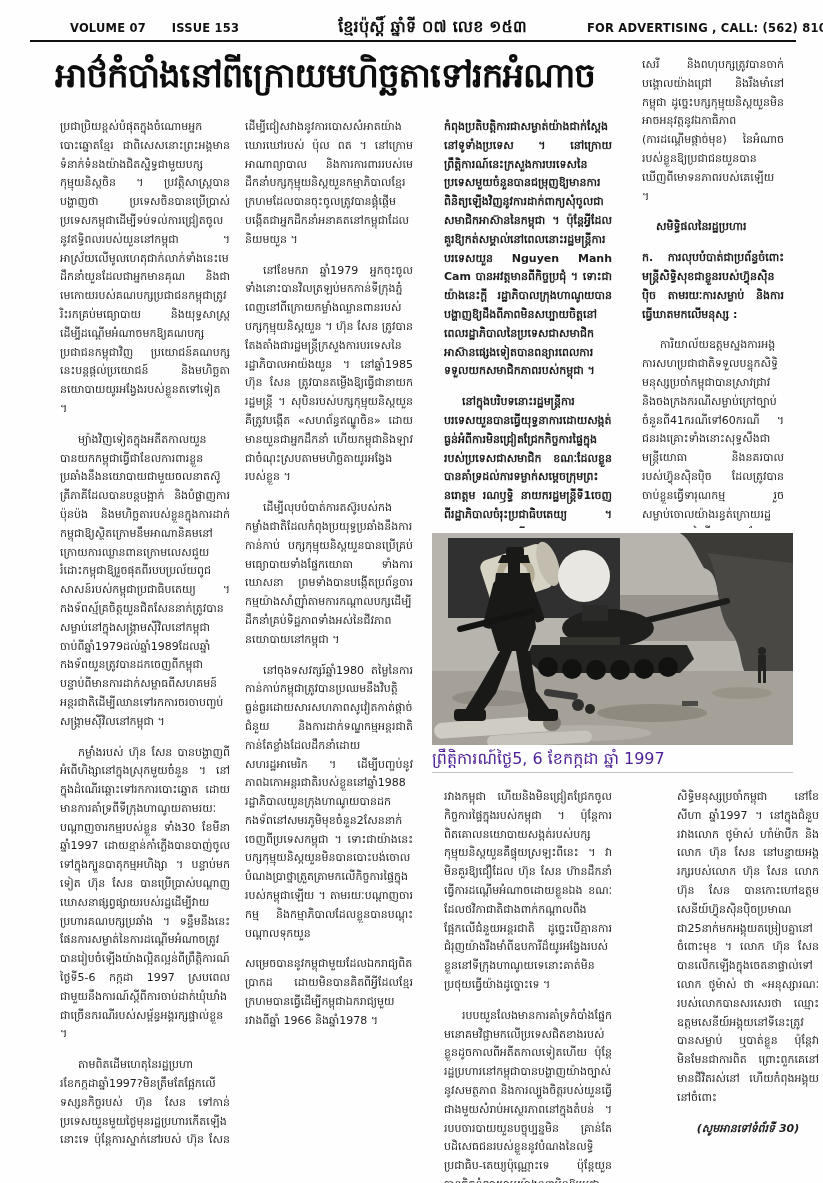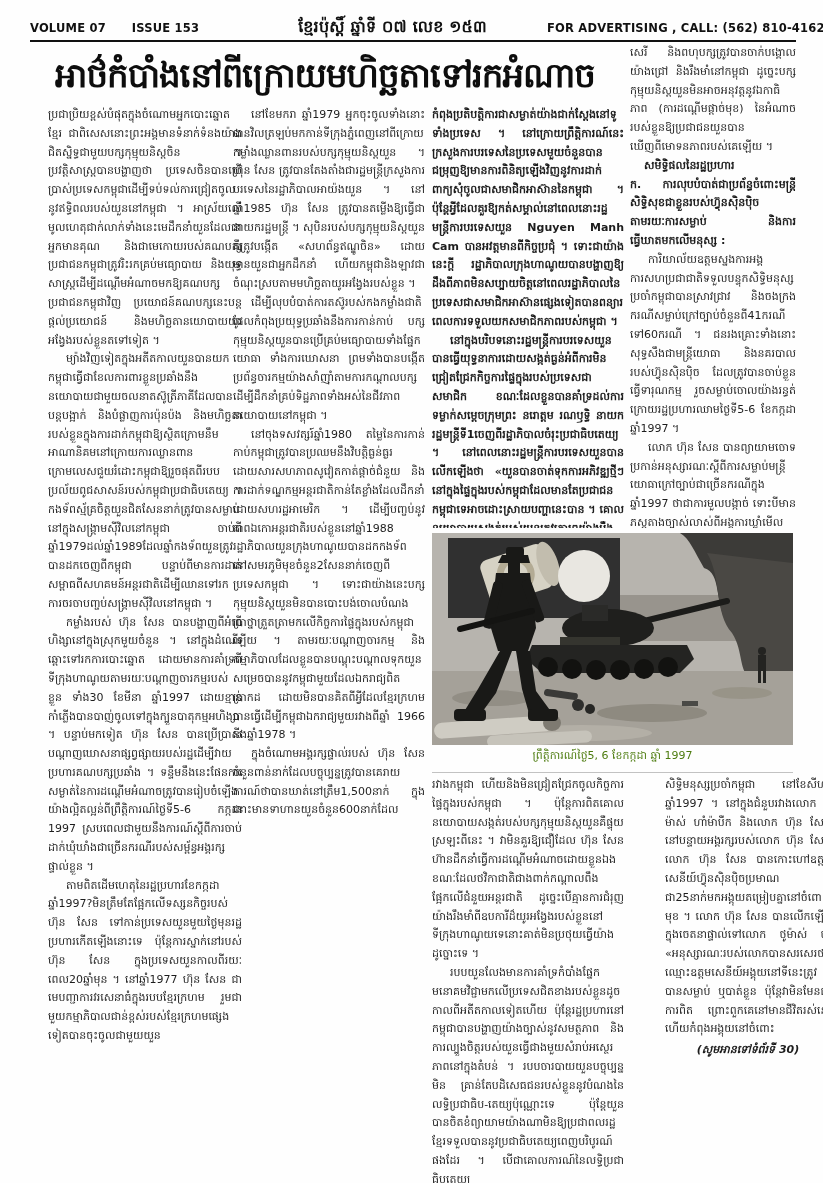--- a/index.html
+++ b/index.html
@@ -12,21 +12,21 @@
     color:#1b1b1b;
     overflow:hidden;
   }
   
   .masthead{
     position:absolute;left:30px;top:18px;width:765px;height:20px;
     display:flex;align-items:center;
     font-weight:bold;font-size:11.5px;letter-spacing:.2px;color:#111;
     white-space:nowrap;
   }
-  .masthead .vol{margin-right:26px;}
+  .masthead .vol{margin-right:26px;margin-left:40px;}
   .masthead .iss{margin-right:99px;}
   .masthead .kh{margin-right:60px;font-size:16px;}
   .masthead .adv{margin-right:70px;}
   .head-rule{
     position:absolute;left:30px;top:40px;width:766px;height:2px;background:#111;
   }
   
   .headline{
     position:absolute;left:30px;top:50px;width:590px;height:52px;
     font-size:34px;font-weight:bold;color:#0d0d0d;
@@ -35,21 +35,21 @@
     overflow:hidden;
   }
   
   .col{
     position:absolute;
     font-size:11px;line-height:18.8px;
     text-align:justify;
     color:#1d1d1d;
     overflow:hidden;
   }
-  .col p{margin:0;text-indent:18px;}
+  .col p{margin:12px;text-indent:18px;}
   .col p.cont{text-indent:0;}
   .col1{left:48px;top:106px;width:194px;height:1044px;}
   .col2{left:233px;top:106px;width:192px;height:1077px;}
   .col3t{left:432px;top:106px;width:192px;height:422px;font-weight:bold;}
   .col4t{left:630px;top:44px;width:166px;height:484px;}
   .col3b{left:432px;top:776px;width:192px;height:407px;}
   .col4b{left:665px;top:776px;width:166px;height:407px;}
   .subhead{font-weight:bold;text-indent:14px !important;}
   .subhead2{font-weight:bold;text-indent:0 !important;}
   .continuation{
@@ -58,21 +58,21 @@
     margin-top:2px !important;
   }
   
   .photo{
     position:absolute;left:432px;top:533px;width:361px;height:212px;
     background:#b9b6b0;overflow:hidden;
   }
   .photo svg{display:block;}
   .caption{
     position:absolute;left:432px;top:748px;width:361px;height:20px;
-    text-align:center;font-size:11px;color:#4d7c0f;
+    text-align:left;font-size:16px;color:#4c1d95;
   }
   .caption-rule{
     position:absolute;left:432px;top:772px;width:361px;height:1px;background:#c2c2c2;
   }
 </style>
 </head>
 <body>
 
 <div class="page">
 
@@ -88,25 +88,25 @@
   <div class="headline">អាថ៌កំបាំងនៅពីក្រោយមហិច្ឆតាទៅរកអំណាចផ្តាច់មុខ...</div>
 
   <div class="col col1">
     <p class="cont">ប្រជាប្រិយខ្ពស់បំផុតក្នុងចំណោមអ្នកបោះឆ្នោតខ្មែរ ជាពិសេសនោះព្រះអង្គមានទំនាក់ទំនងយ៉ាងជិតស្និទ្ធជាមួយបក្សកុម្មុយនិស្តចិន ។ ប្រវត្តិសាស្ត្របានបង្ហាញថា ប្រទេសចិនបានប្រើប្រាស់ប្រទេសកម្ពុជាដើម្បីទប់ទល់ការជ្រៀតចូលនូវឥទ្ធិពលរបស់យួននៅកម្ពុជា ។ អាស្រ័យលើមូលហេតុជាក់លាក់ទាំងនេះមេដឹកនាំយួនដែលជាអ្នកមានគុណ និងជាមេកោយរបស់គណបក្សប្រជាជនកម្ពុជាត្រូវរិះរកគ្រប់មធ្យោបាយ និងយុទ្ធសាស្ត្រដើម្បីដណ្តើមអំណាចមកឱ្យគណបក្សប្រជាជនកម្ពុជាវិញ ប្រយោជន៍គណបក្សនេះបន្តផ្តល់ប្រយោជន៍ និងមហិច្ឆតានយោបាយយូរអង្វែងរបស់ខ្លួនតទៅទៀត ។</p>
     <p>ម្យ៉ាងវិញទៀតក្នុងអតីតកាលយួនបានយកកម្ពុជាធ្វើជាខែលការពារខ្លួនប្រឆាំងនឹងនយោបាយជាមួយចលនាតស៊ូត្រីភាគីដែលបានបន្តបង្អាក់ និងបំផ្លាញការប៉ុនប៉ង និងមហិច្ឆតារបស់ខ្លួនក្នុងការដាក់កម្ពុជាឱ្យស្ថិតក្រោមនឹមអាណានិគមនៅក្រោយការឈ្លានពានក្រោមលេសជួយរំដោះកម្ពុជាឱ្យរួចផុតពីរបបប្រល័យពូជសាសន៍របស់កម្ពុជាប្រជាធិបតេយ្យ ។ កងទ័ពស្ម័គ្រចិត្តយួនជិតសែននាក់ត្រូវបានសម្លាប់នៅក្នុងសង្គ្រាមស៊ីវិលនៅកម្ពុជា ចាប់ពីឆ្នាំ1979ដល់ឆ្នាំ1989ដែលឆ្នាំកងទ័ពយួនត្រូវបានដកចេញពីកម្ពុជា បន្ទាប់ពីមានការដាក់សម្ពាធពីសហគមន៍អន្តរជាតិដើម្បីឈានទៅរកការចរចាបញ្ចប់សង្គ្រាមស៊ីវិលនៅកម្ពុជា ។</p>
     <p>កម្លាំងរបស់ ហ៊ុន សែន បានបង្ហាញពីអំពើហិង្សានៅក្នុងស្រុកមួយចំនួន ។ នៅក្នុងដំណើរឆ្ពោះទៅរកការបោះឆ្នោត ដោយមានការគាំទ្រពីទីក្រុងហាណូយតាមរយៈបណ្តាញចារកម្មរបស់ខ្លួន ទាំង30 ខែមីនា ឆ្នាំ1997 ដោយខ្មាន់កាំភ្លើងបានបាញ់ចូលទៅក្នុងក្បួនបាតុកម្មអហិង្សា ។ បន្ទាប់មកទៀត ហ៊ុន សែន បានប្រើប្រាស់បណ្តាញឃោសនាផ្សព្វផ្សាយរបស់រដ្ឋដើម្បីវាយប្រហារគណបក្សប្រឆាំង ។ ទន្ទឹមនឹងនេះផែនការសម្ងាត់នៃការដណ្តើមអំណាចត្រូវបានរៀបចំឡើងយ៉ាងល្អិតល្អន់ពីព្រឹត្តិការណ៍ថ្ងៃទី5-6 កក្កដា 1997 ស្របពេលជាមួយនឹងការណ៍ស្តីពីការចាប់ដាក់ឃុំឃាំងជាច្រើនករណីរបស់សម្ព័ន្ធអង្គរក្សផ្ទាល់ខ្លួន ។</p>
     <p>តាមពិតដើមហេតុនៃរដ្ឋប្រហារខែកក្កដាឆ្នាំ1997?មិនត្រឹមតែផ្អែកលើទស្សនកិច្ចរបស់ ហ៊ុន សែន ទៅកាន់ប្រទេសយួនមួយថ្ងៃមុនរដ្ឋប្រហារកើតឡើងនោះទេ ប៉ុន្តែការស្នាក់នៅរបស់ ហ៊ុន សែន ក្នុងប្រទេសយួនកាលពីរយៈពេល20ឆ្នាំមុន ។ នៅឆ្នាំ1977 ហ៊ុន សែន ជាមេបញ្ជាការវរសេនាធំក្នុងរបបខ្មែរក្រហម រួមជាមួយកម្មាភិបាលជាន់ខ្ពស់របស់ខ្មែរក្រហមផ្សេងទៀតបានចុះចូលជាមួយយួន</p>
   </div>
 
   <div class="col col2">
+    <p class="cont">ដើម្បីជៀសវាងនូវការបោសសំអាតយ៉ាងឃោរឃៅរបស់ ប៉ុល ពត ។ នៅក្រោមអាណាព្យាបាល និងការការពាររបស់មេដឹកនាំបក្សកុម្មុយនិស្តយួនកម្មាភិបាលខ្មែរក្រហមដែលបានចុះចូលត្រូវបានផ្គុំផ្តើមបង្កើតជាអ្នកដឹកនាំអនាគតនៅកម្ពុជាដែលនិយមយួន ។</p>
     <p>នៅខែមករា ឆ្នាំ1979 អ្នកចុះចូលទាំងនោះបានវិលត្រឡប់មកកាន់ទីក្រុងភ្នំពេញនៅពីក្រោយកម្លាំងឈ្លានពានរបស់បក្សកុម្មុយនិស្តយួន ។ ហ៊ុន សែន ត្រូវបានតែងតាំងជារដ្ឋមន្ត្រីក្រសួងការបរទេសនៃរដ្ឋាភិបាលអាយ៉ងយួន ។ នៅឆ្នាំ1985 ហ៊ុន សែន ត្រូវបានតម្លើងឱ្យធ្វើជានាយករដ្ឋមន្ត្រី ។ សុបិនរបស់បក្សកុម្មុយនិស្តយួន គឺត្រូវបង្កើត «សហព័ន្ធឥណ្ឌូចិន» ដោយមានយួនជាអ្នកដឹកនាំ ហើយកម្ពុជានិងឡាវជាចំណុះស្របតាមមហិច្ឆតាយូរអង្វែងរបស់ខ្លួន ។</p>
     <p>ដើម្បីលុបបំបាត់ការតស៊ូរបស់កងកម្លាំងជាតិដែលកំពុងប្រយុទ្ធប្រឆាំងនឹងការកាន់កាប់ បក្សកុម្មុយនិស្តយួនបានប្រើគ្រប់មធ្យោបាយទាំងផ្នែកយោធា ទាំងការឃោសនា ព្រមទាំងបានបង្កើតប្រព័ន្ធចារកម្មយ៉ាងសាំញ៉ាំតាមការកណ្តាលបក្សដើម្បីដឹកនាំគ្រប់ទិដ្ឋភាពទាំងអស់នៃជីវភាពនយោបាយនៅកម្ពុជា ។</p>
     <p>នៅចុងទសវត្សរ៍ឆ្នាំ1980 តម្លៃនៃការកាន់កាប់កម្ពុជាត្រូវបានប្រឈមនឹងវិបត្តិធ្ងន់ធ្ងរដោយសារសហភាពសូវៀតកាត់ផ្តាច់ជំនួយ និងការដាក់ទណ្ឌកម្មអន្តរជាតិកាន់តែខ្លាំងដែលដឹកនាំដោយសហរដ្ឋអាមេរិក ។ ដើម្បីបញ្ចប់នូវភាពឯកោអន្តរជាតិរបស់ខ្លួននៅឆ្នាំ1988 រដ្ឋាភិបាលយួនក្រុងហាណូយបានដកកងទ័ពនៅសមរភូមិមុខចំនួន2សែននាក់ចេញពីប្រទេសកម្ពុជា ។ ទោះជាយ៉ាងនេះបក្សកុម្មុយនិស្តយួនមិនបានបោះបង់ចោលបំណងប្រាថ្នាត្រួតត្រាមកលើកិច្ចការផ្ទៃក្នុងរបស់កម្ពុជាឡើយ ។ តាមរយៈបណ្តាញចារកម្ម និងកម្មាភិបាលដែលខ្លួនបានបណ្តុះបណ្តាលទុកយួន</p>
     <p class="cont">សម្រេចបាននូវកម្ពុជាមួយដែលឯករាជ្យពិតប្រាកដ ដោយមិនបានគិតពីអ្វីដែលខ្មែរក្រហមបានធ្វើដើម្បីកម្ពុជាឯករាជ្យមួយរវាងពីឆ្នាំ 1966 និងឆ្នាំ1978 ។</p>
-    <p>ក្នុងចំណោមអង្គរក្សផ្ទាល់របស់ ហ៊ុន សែន ចំនួនពាន់នាក់ដែលបច្ចុប្បន្នត្រូវបានគេរាយការណ៍ថាបានឃាត់នៅត្រឹម1,500នាក់ ក្នុងនោះមានទាហានយួនចំនួន600នាក់ដែល</p>
   </div>
 
   <div class="col col3t">
     <p class="cont">កំពុងប្រតិបត្តិការជាសម្ងាត់យ៉ាងជាក់ស្តែងនៅទូទាំងប្រទេស ។ នៅក្រោយព្រឹត្តិការណ៍នេះក្រសួងការបរទេសនៃប្រទេសមួយចំនួនបានជម្រុញឱ្យមានការពិនិត្យឡើងវិញនូវការដាក់ពាក្យសុំចូលជាសមាជិកអាស៊ាននៃកម្ពុជា ។ ប៉ុន្តែអ្វីដែលគួរឱ្យកត់សម្គាល់នៅពេលនោះរដ្ឋមន្ត្រីការបរទេសយួន Nguyen Manh Cam បានអវត្តមានពីកិច្ចប្រជុំ ។ ទោះជាយ៉ាងនេះក្តី រដ្ឋាភិបាលក្រុងហាណូយបានបង្ហាញឱ្យដឹងពីភាពមិនសប្បាយចិត្តនៅពេលរដ្ឋាភិបាលនៃប្រទេសជាសមាជិកអាស៊ានផ្សេងទៀតបានពន្យារពេលការទទួលយកសមាជិកភាពរបស់កម្ពុជា ។</p>
     <p>នៅក្នុងបរិបទនោះរដ្ឋមន្ត្រីការបរទេសយួនបានធ្វើយុទ្ធនាការដោយសង្កត់ធ្ងន់អំពីការមិនជ្រៀតជ្រែកកិច្ចការផ្ទៃក្នុងរបស់ប្រទេសជាសមាជិក ខណៈដែលខ្លួនបានគាំទ្រដល់ការទម្លាក់សម្តេចក្រុមព្រះ នរោត្តម រណឫទ្ធិ នាយករដ្ឋមន្ត្រីទី1ចេញពីរដ្ឋាភិបាលចំរុះប្រជាធិបតេយ្យ ។ នៅពេលនោះរដ្ឋមន្ត្រីការបរទេសយួនបានលើកឡើងថា «យួនបានចាត់ទុកការអភិវឌ្ឍថ្មីៗនៅក្នុងផ្ទៃក្នុងរបស់កម្ពុជាដែលមានតែប្រជាជនកម្ពុជាទេអាចដោះស្រាយបញ្ហានេះបាន ។ គោលនយោបាយសង្កត់របស់យួនត្រូវគោរពយ៉ាងម៉ឺងម៉ាត់ចំពោះឯករាជ្យភាព និងអធិបតេយ្យ</p>
   </div>
 
   <div class="col col4t">
     <p class="cont">សេរី និងពហុបក្សត្រូវបានចាក់បង្គោលយ៉ាងជ្រៅ និងរឹងមាំនៅកម្ពុជា ដូច្នេះបក្សកុម្មុយនិស្តយួនមិនអាចអនុវត្តនូវឯកាធិភាព (ការដណ្តើមផ្តាច់មុខ) នៃអំណាចរបស់ខ្លួនឱ្យប្រជាជនយួនបានឃើញពីមោទនភាពរបស់គេឡើយ ។</p>
     <p class="subhead">សមិទ្ធិផលនៃរដ្ឋប្រហារ</p>

